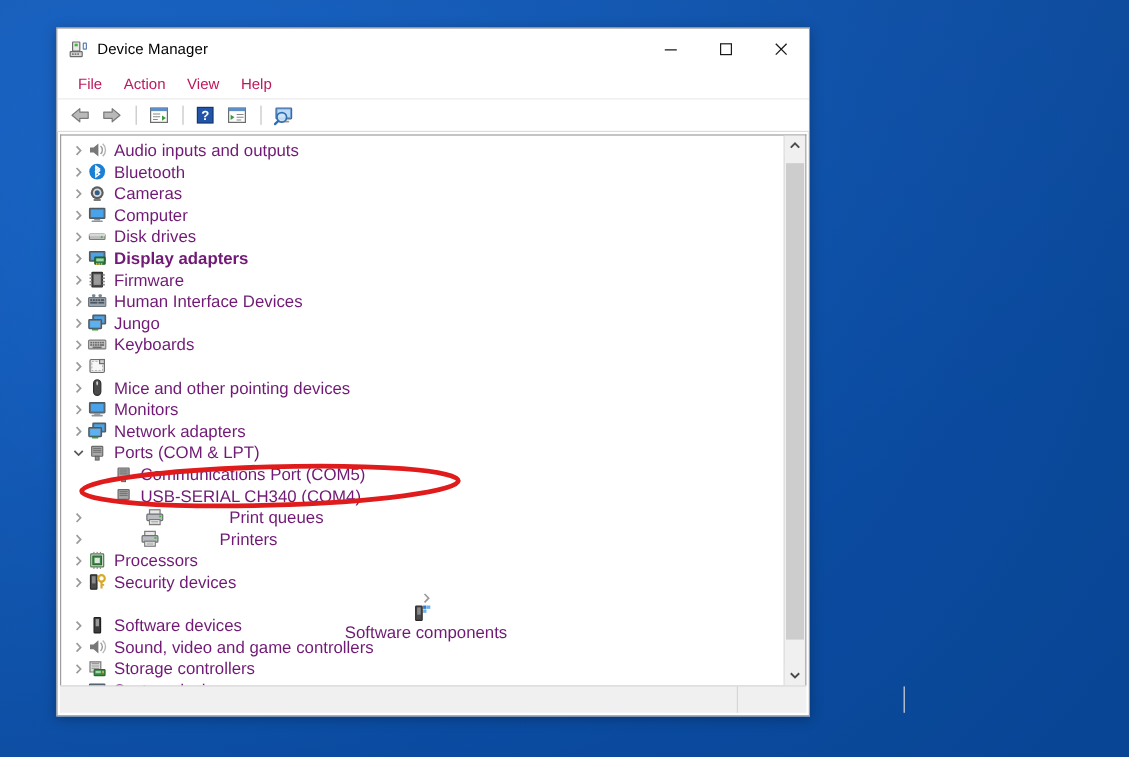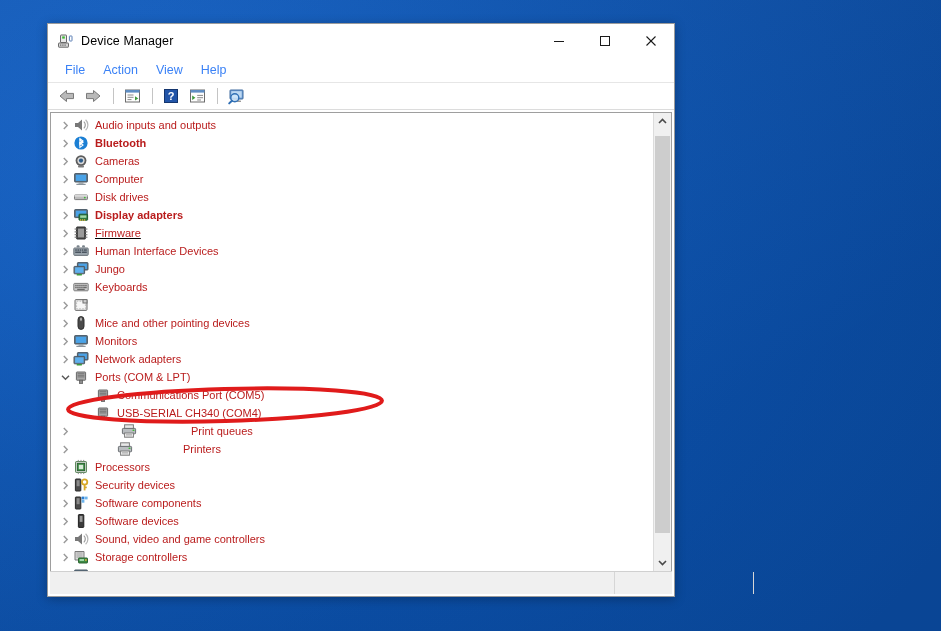--- a/index.html
+++ b/index.html
@@ -86,21 +86,21 @@
     height: 24px;
     min-height: 24px;
     display: flex;
     align-items: center;
     padding-left: 8px;
     background: #ffffff;
     border-bottom: 1px solid #e6e6e6;
   }
   .menu-item {
     font-size: 12.5px;
-    color: #3b82f6;
+    color: #be185d;
     padding: 3px 9px;
     cursor: default;
   }
 
   
   .toolbar {
     height: 26px;
     min-height: 26px;
     display: flex;
     align-items: center;
@@ -157,22 +157,22 @@
   }
   .chev svg { display:block; }
   .dev-icon {
     width: 16px;
     min-width: 16px;
     height: 16px;
     margin-right: 6px;
     position: relative;
   }
   .row-label {
-    font-size: 11px;
-    color: #b91c1c;
+    font-size: 14px;
+    color: #701a75;
     line-height: 16px;
   }
 
   
   .vscroll {
     width: 17px;
     min-width: 17px;
     background: #f0f0f0;
     border-left: 1px solid #dcdcdc;
     position: relative;
@@ -328,21 +328,21 @@
               <path d="M1.8 1 L5.2 4.5 L1.8 8" fill="none" stroke="#9a9a9a" stroke-width="1.4"></path>
             </svg>
           </span>
           <span class="dev-icon"><svg width="16" height="16" viewBox="0 0 16 16">
               <path d="M2 6 L5 6 L9 2.5 L9 13.5 L5 10 L2 10 Z" fill="#787878"></path>
               <path d="M10.8 4.6 a4.6 4.6 0 0 1 0 6.8" fill="none" stroke="#9b9b9b" stroke-width="1.2"></path>
               <path d="M12.6 2.8 a7 7 0 0 1 0 10.4" fill="none" stroke="#b5b5b5" stroke-width="1.2"></path>
             </svg></span>
           <span class="row-label">Audio inputs and outputs</span>
         </div>
-        <div class="row" style="padding-left: 6px; font-weight: bold;">
+        <div class="row" style="padding-left: 6px;">
           <span class="chev">
             <svg width="7" height="9" viewBox="0 0 7 9">
               <path d="M1.8 1 L5.2 4.5 L1.8 8" fill="none" stroke="#9a9a9a" stroke-width="1.4"></path>
             </svg>
           </span>
           <span class="dev-icon"><svg width="16" height="16" viewBox="0 0 16 16">
               <circle cx="8" cy="8" r="6.6" fill="#1b7fd4"></circle>
               <path d="M6.2 4.6 L10 7.3 L6.9 9.6 L6.9 3.5 L10 5.9 L6.2 8.6" fill="none" stroke="#ffffff" stroke-width="1.1"></path>
               <path d="M6.9 8.4 L6.9 12.4 L10 10.1 L6.2 7.4" fill="none" stroke="#ffffff" stroke-width="1.1"></path>
             </svg></span>
@@ -399,21 +399,21 @@
               <rect x="1.6" y="2.6" width="12.8" height="8" rx="0.6" fill="#5d6f7e" stroke="#4a5a67" stroke-width="1"></rect>
               <rect x="2.8" y="3.7" width="10.4" height="5.8" fill="#4aa3e8"></rect>
               <rect x="6" y="7.2" width="8.6" height="6" rx="0.6" fill="#2f7a3f" stroke="#1f5a2c" stroke-width="1"></rect>
               <rect x="7.2" y="8.4" width="6.2" height="2.4" fill="#9fd8a8"></rect>
               <rect x="7" y="12.2" width="1.2" height="1.6" fill="#d8b23c"></rect>
               <rect x="9" y="12.2" width="1.2" height="1.6" fill="#d8b23c"></rect>
               <rect x="11" y="12.2" width="1.2" height="1.6" fill="#d8b23c"></rect>
             </svg></span>
           <span class="row-label">Display adapters</span>
         </div>
-        <div class="row" style="padding-left: 6px; text-decoration: underline;">
+        <div class="row" style="padding-left: 6px;">
           <span class="chev">
             <svg width="7" height="9" viewBox="0 0 7 9">
               <path d="M1.8 1 L5.2 4.5 L1.8 8" fill="none" stroke="#9a9a9a" stroke-width="1.4"></path>
             </svg>
           </span>
           <span class="dev-icon"><svg width="16" height="16" viewBox="0 0 16 16">
               <rect x="3.6" y="2" width="8.8" height="12" rx="0.5" fill="#4a4a4a" stroke="#2e2e2e" stroke-width="1"></rect>
               <rect x="5" y="3.6" width="6" height="8.8" fill="#9a9a9a"></rect>
               <rect x="1.6" y="3.4" width="2" height="1.3" fill="#8a8a8a"></rect>
               <rect x="1.6" y="6.2" width="2" height="1.3" fill="#8a8a8a"></rect>
@@ -634,21 +634,21 @@
           </span>
           <span class="dev-icon"><svg width="16" height="16" viewBox="0 0 16 16">
               <rect x="2.4" y="2" width="5.4" height="12" rx="0.6" fill="#4a4a4a" stroke="#2a2a2a" stroke-width="1"></rect>
               <rect x="3.6" y="3.2" width="3" height="6" fill="#8a8a8a"></rect>
               <circle cx="11.6" cy="5" r="2.7" fill="none" stroke="#d8a828" stroke-width="1.8"></circle>
               <line x1="11.6" y1="7.4" x2="11.6" y2="13.4" stroke="#d8a828" stroke-width="1.8"></line>
               <line x1="11.6" y1="10.4" x2="13.8" y2="10.4" stroke="#d8a828" stroke-width="1.6"></line>
             </svg></span>
           <span class="row-label">Security devices</span>
         </div>
-        <div class="row" style="padding-left: 6px;">
+        <div class="row" style="padding-left: 6px; flex-direction: column;">
           <span class="chev">
             <svg width="7" height="9" viewBox="0 0 7 9">
               <path d="M1.8 1 L5.2 4.5 L1.8 8" fill="none" stroke="#9a9a9a" stroke-width="1.4"></path>
             </svg>
           </span>
           <span class="dev-icon"><svg width="16" height="16" viewBox="0 0 16 16">
               <rect x="2.4" y="2" width="5.4" height="12" rx="0.6" fill="#4a4a4a" stroke="#2a2a2a" stroke-width="1"></rect>
               <rect x="3.6" y="3.2" width="3" height="6" fill="#8a8a8a"></rect>
               <rect x="8.6" y="1.6" width="2.8" height="2.8" fill="#2a7fd4"></rect>
               <rect x="11.8" y="1.6" width="2.8" height="2.8" fill="#6cb3ec"></rect>

